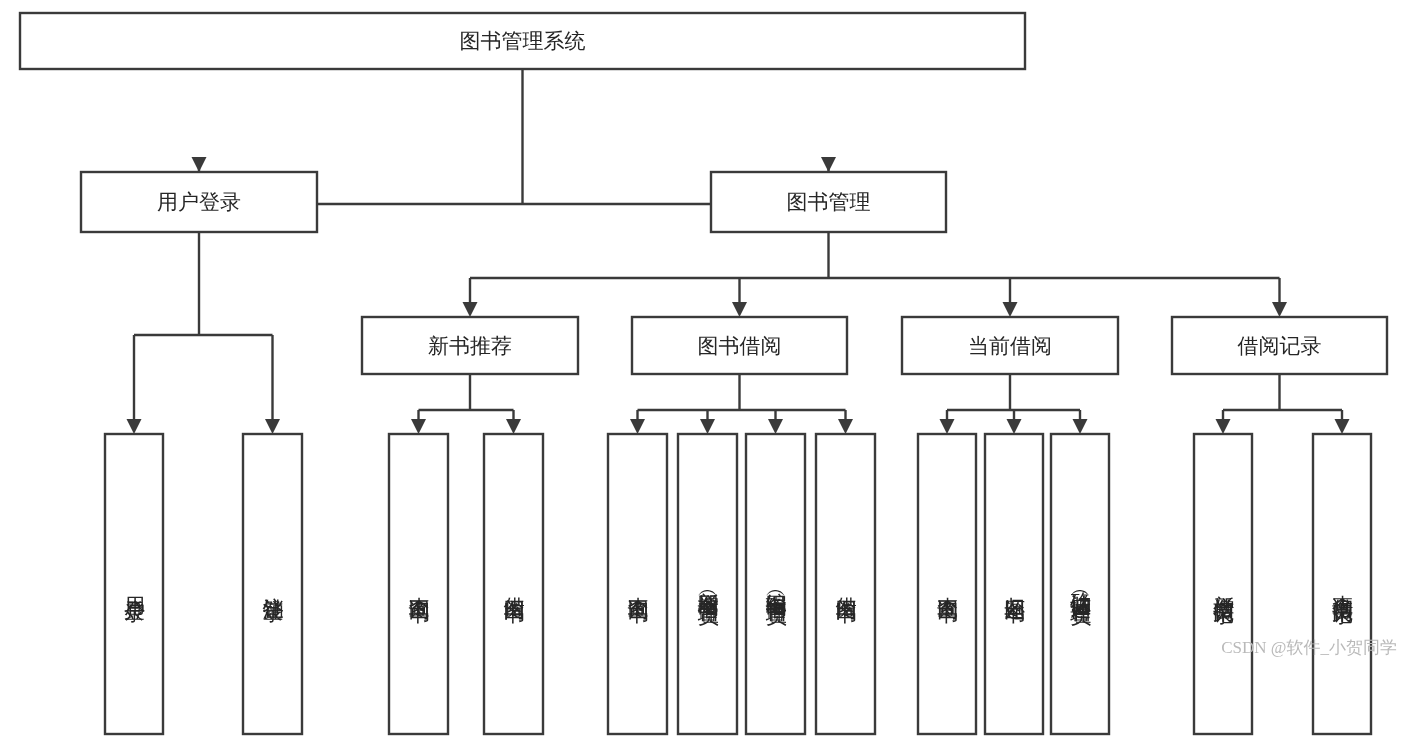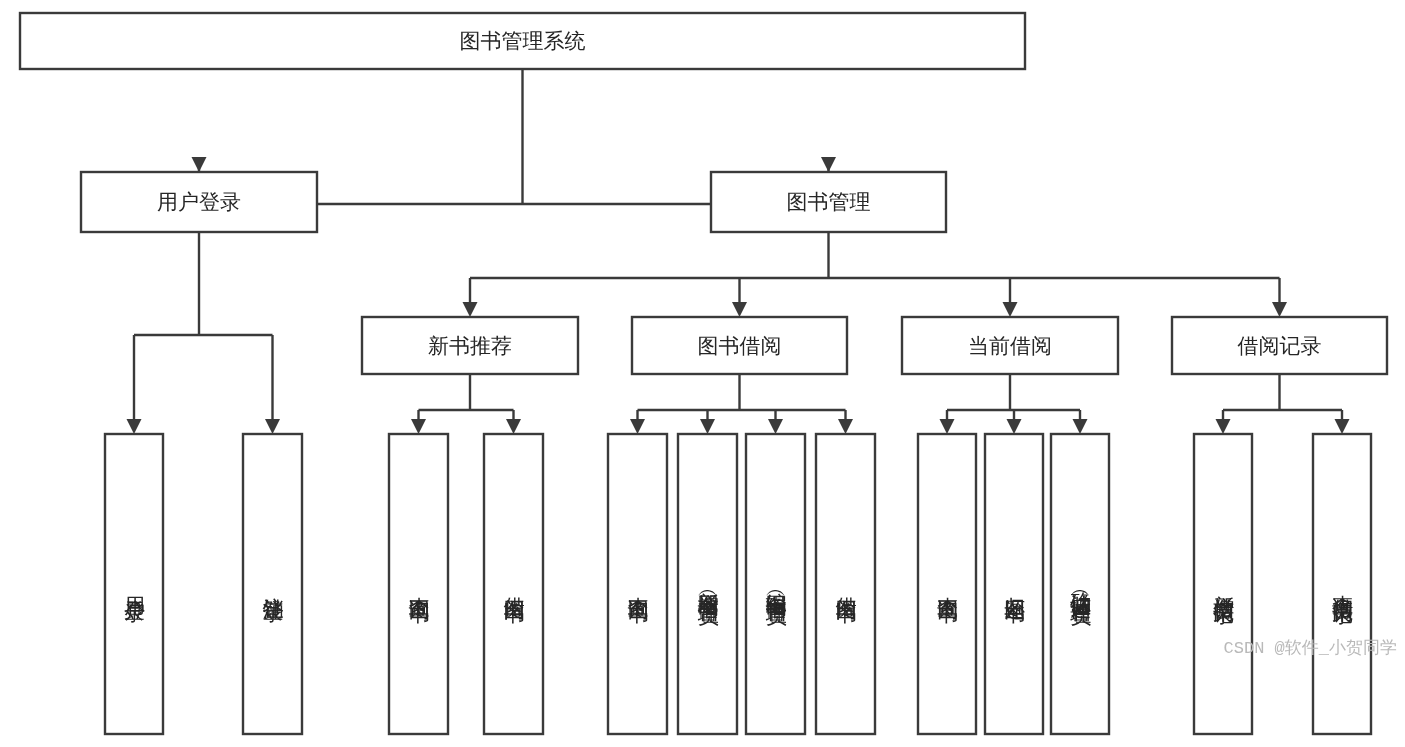--- a/index.html
+++ b/index.html
@@ -60,21 +60,21 @@
     white-space: nowrap;
     display: flex;
     align-items: center;
     justify-content: center;
     pointer-events: none;
   }
   .watermark {
     position: absolute;
     right: 8px;
     bottom: 4px;
-    font-family: Liberation Mono, monospace;
+    font-family: Liberation Serif, serif;
     font-size: 17px;
     color: #b9b9b9;
     white-space: nowrap;
     user-select: none;
   }
 </style>
 </head>
 <body>
 
 <div id="diagram-root">

